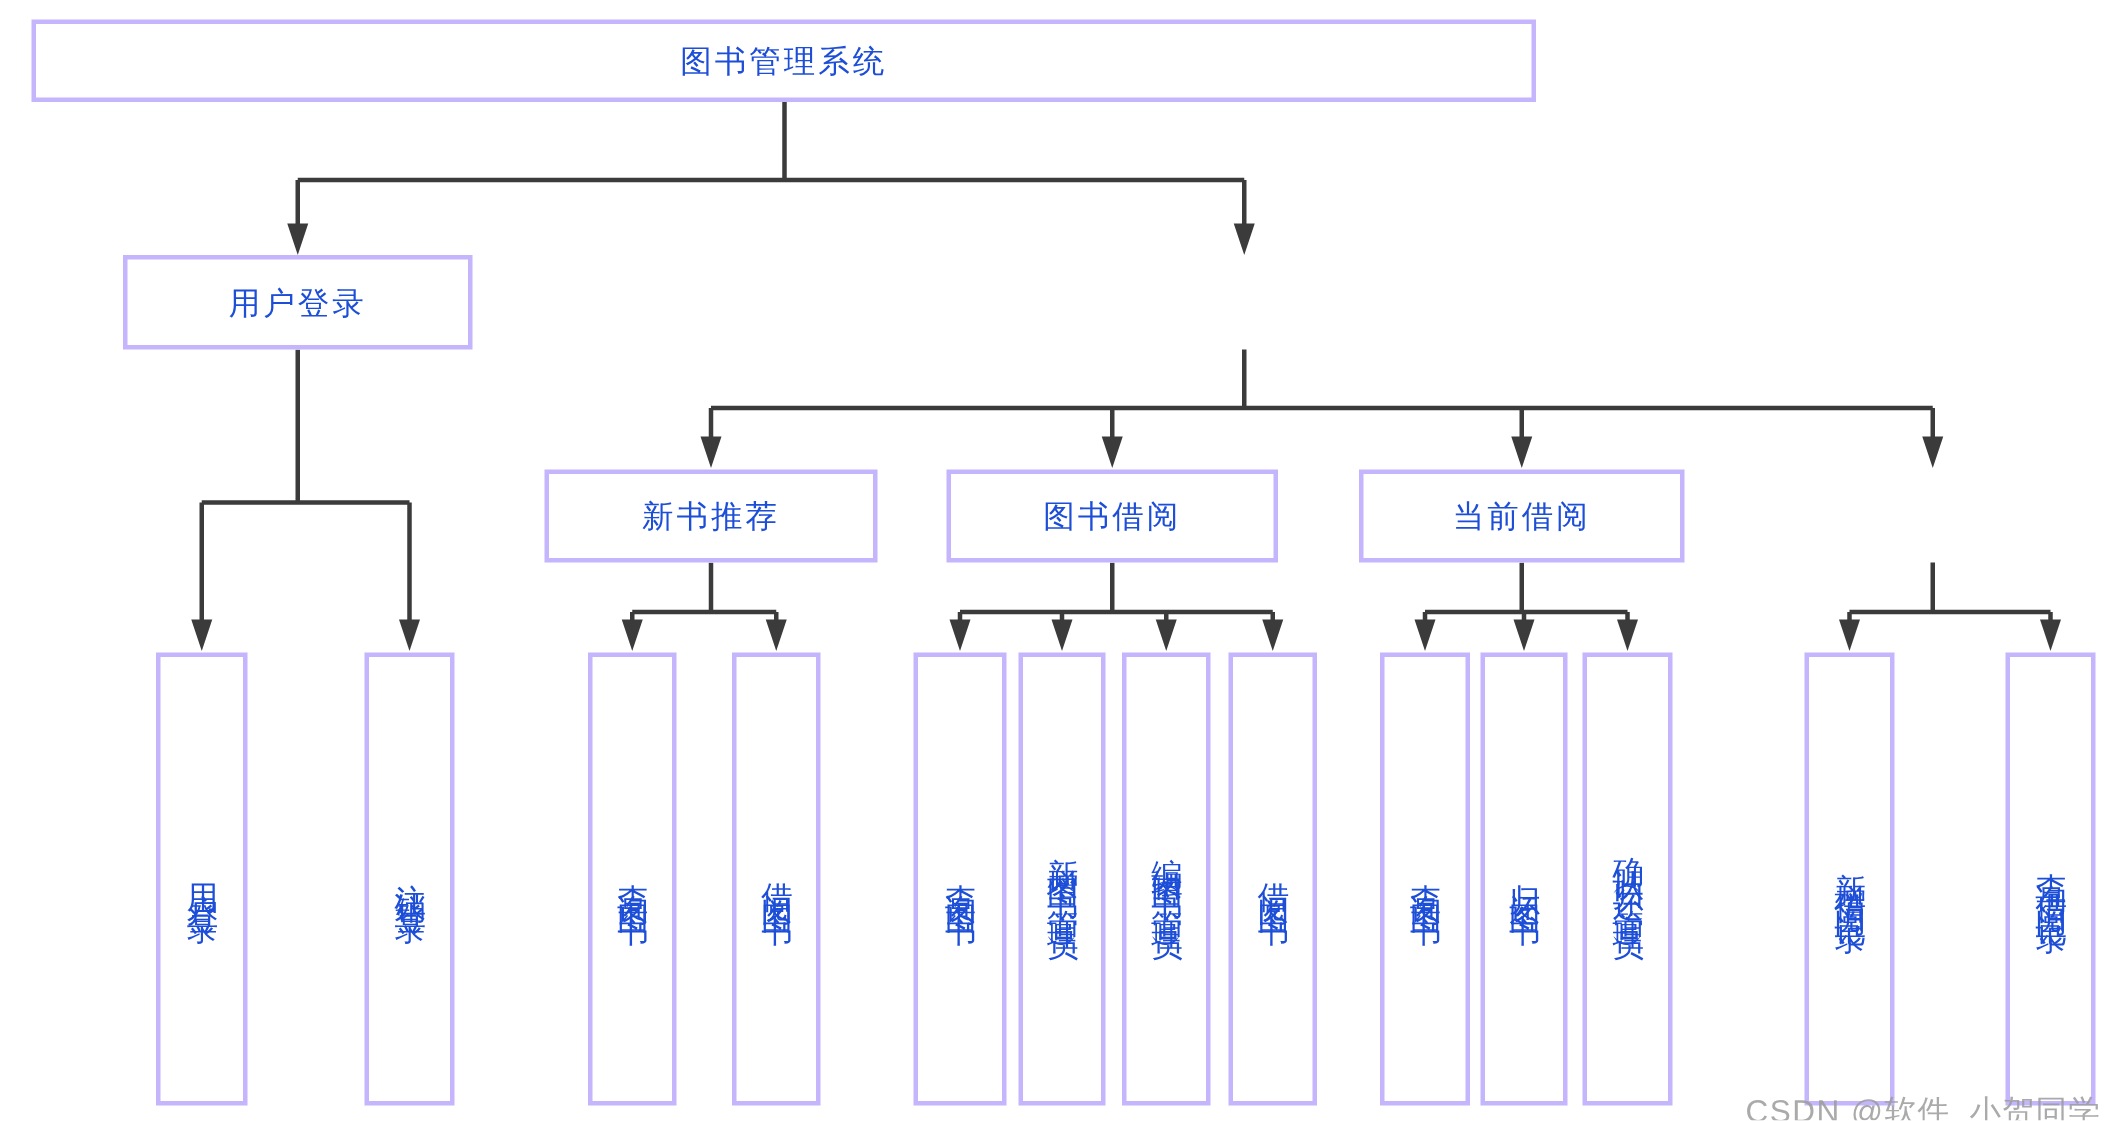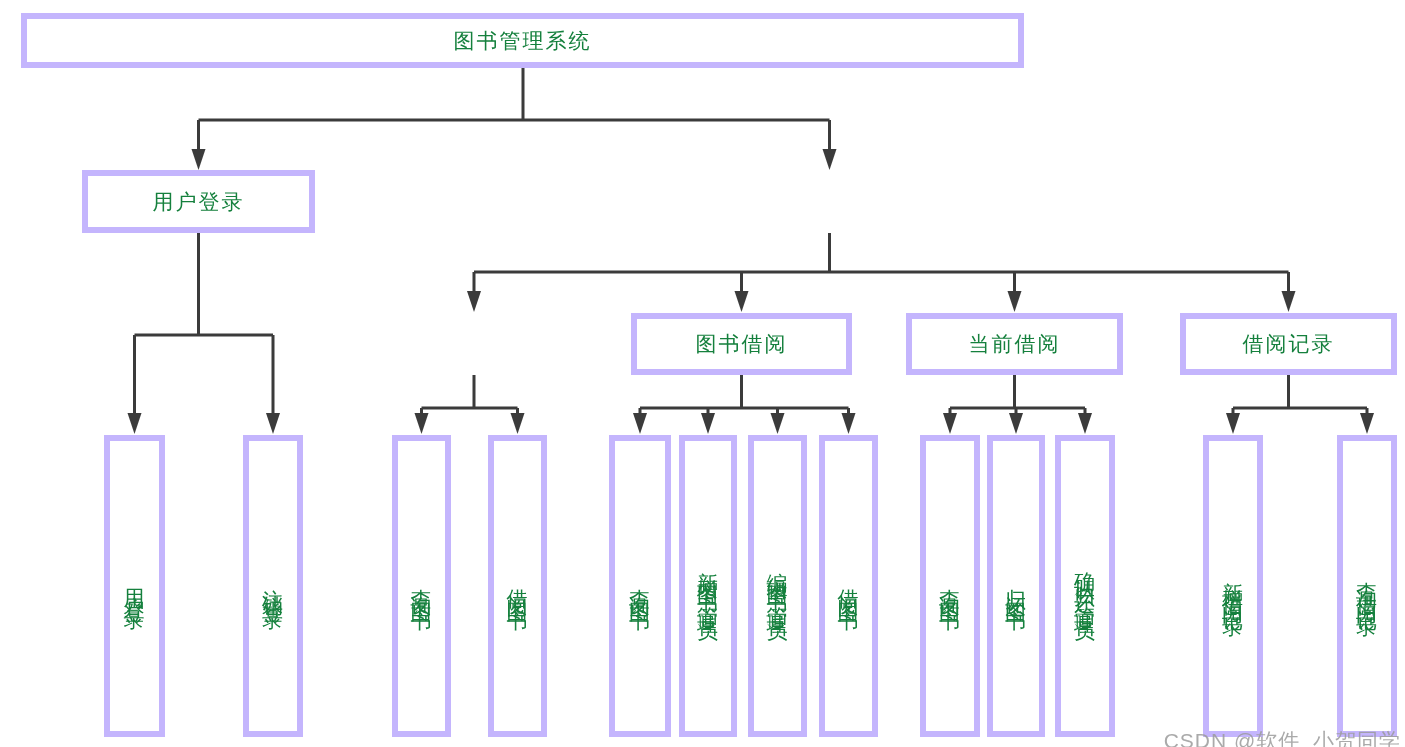--- a/index.html
+++ b/index.html
@@ -3,21 +3,21 @@
 <meta charset="utf-8">
 <style>
   html,body{margin:0;padding:0;background:#ffffff;}
   .stage{
     position:relative;width:1405px;height:747px;background:#ffffff;overflow:hidden;
     font-family:"Liberation Sans","DejaVu Sans",sans-serif;
   }
   .stage svg{position:absolute;left:0;top:0;}
   .box{
     position:absolute;box-sizing:border-box;background:#ffffff;
-    border:6px solid #c4b5fd;color:#15803d;
+    border:3px solid #c4b5fd;color:#1d4ed8;
     display:flex;align-items:center;justify-content:center;
   }
   .box.h span{font-size:21px;letter-spacing:2px;white-space:nowrap;}
   .box.v span{
     writing-mode:vertical-rl;text-orientation:mixed;
     font-size:21px;letter-spacing:7px;line-height:1;
   }
   .watermark{
     position:absolute;top:714px;right:4px;font-size:21px;
     color:rgba(155,155,155,0.85);letter-spacing:1px;white-space:nowrap;margin-top:13px;
@@ -69,28 +69,28 @@
   </svg>
 
   <div class="box h" style="left:21px;top:13px;width:1003px;height:55px">
     <span>图书管理系统</span>
   </div>
 
   <div class="box h" style="left:82px;top:170px;width:233px;height:63px">
     <span>用户登录</span>
   </div>
 
+  <div class="box h" style="left:363px;top:313px;width:222px;height:62px">
+    <span>新书推荐</span>
+  </div>
   <div class="box h" style="left:906px;top:313px;width:217px;height:62px">
     <span>当前借阅</span>
   </div>
   <div class="box h" style="left:631px;top:313px;width:221px;height:62px">
     <span>图书借阅</span>
-  </div>
-  <div class="box h" style="left:1180px;top:313px;width:217px;height:62px">
-    <span>借阅记录</span>
   </div>
 
   <div class="box v" style="left:104px;top:435px;width:61px;height:302px">
     <span>用户登录</span>
   </div>
   <div class="box v" style="left:243px;top:435px;width:60px;height:302px">
     <span>注销登录</span>
   </div>
 
   <div class="box v" style="left:392px;top:435px;width:59px;height:302px">

